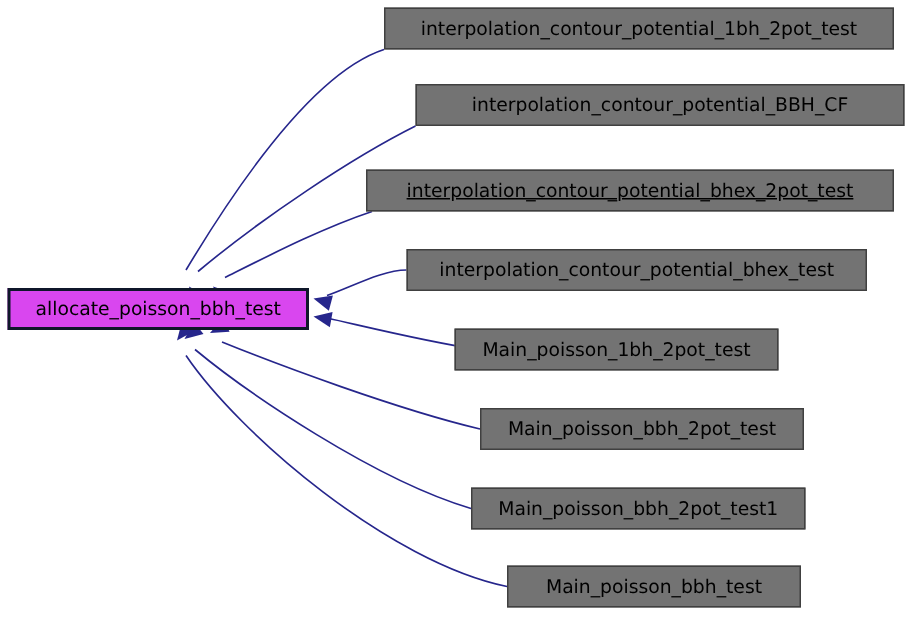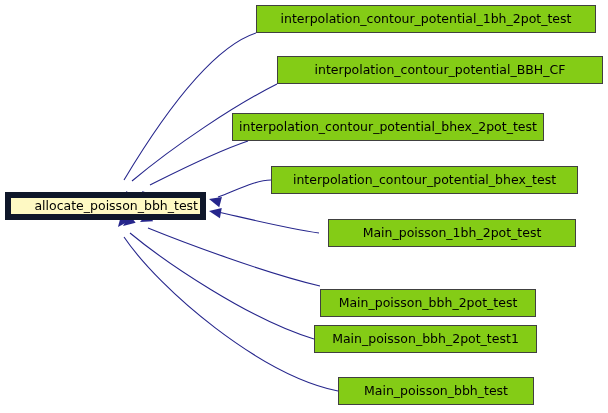--- a/index.html
+++ b/index.html
@@ -20,34 +20,33 @@
     position: absolute;
     left: 0;
     top: 0;
     width: 608px;
     height: 413px;
   }
   .node {
     position: absolute;
     box-sizing: border-box;
     border: 1px solid #404040;
-    background: #84cc16;
+    background: #737373;
     display: flex;
     align-items: center;
     justify-content: center;
     white-space: nowrap;
     font-size: 12.5px;
     line-height: 1;
     color: #000000;
     letter-spacing: 0px;
   }
   .node.center {
-    background: #fef9c3;
-    border: 6px solid #0f172a;
-    justify-content: flex-end;
+    background: #d946ef;
+    border: 2px solid #0f172a;
   }
   .node-label {
     display: block;
     padding: 0 2px;
   }
 </style>
 </head>
 <body>
 
 <div id="canvas">
@@ -76,33 +75,33 @@
   </div>
 
   <div class="node" style="left: 256px; top: 5px; width: 340px; height: 28px;">
     <span class="node-label">interpolation_contour_potential_1bh_2pot_test</span>
   </div>
 
   <div class="node" style="left: 277px; top: 56px; width: 326px; height: 28px;">
     <span class="node-label">interpolation_contour_potential_BBH_CF</span>
   </div>
 
-  <div class="node" style="left: 232px; top: 113px; width: 312px; height: 28px;">
+  <div class="node" style="left: 244px; top: 113px; width: 352px; height: 28px; text-decoration: underline;">
     <span class="node-label">interpolation_contour_potential_bhex_2pot_test</span>
   </div>
 
   <div class="node" style="left: 271px; top: 166px; width: 307px; height: 28px; justify-content: center;">
     <span class="node-label">interpolation_contour_potential_bhex_test</span>
   </div>
 
-  <div class="node" style="left: 328px; top: 219px; width: 248px; height: 28px;">
+  <div class="node" style="left: 303px; top: 219px; width: 216px; height: 28px;">
     <span class="node-label">Main_poisson_1bh_2pot_test</span>
   </div>
 
-  <div class="node" style="left: 320px; top: 272px; width: 216px; height: 28px; margin-top: 17px;">
+  <div class="node" style="left: 320px; top: 272px; width: 216px; height: 28px;">
     <span class="node-label">Main_poisson_bbh_2pot_test</span>
   </div>
 
   <div class="node" style="left: 314px; top: 325px; width: 223px; height: 28px; text-align: right;">
     <span class="node-label">Main_poisson_bbh_2pot_test1</span>
   </div>
 
   <div class="node" style="left: 338px; top: 377px; width: 196px; height: 28px;">
     <span class="node-label">Main_poisson_bbh_test</span>
   </div>

